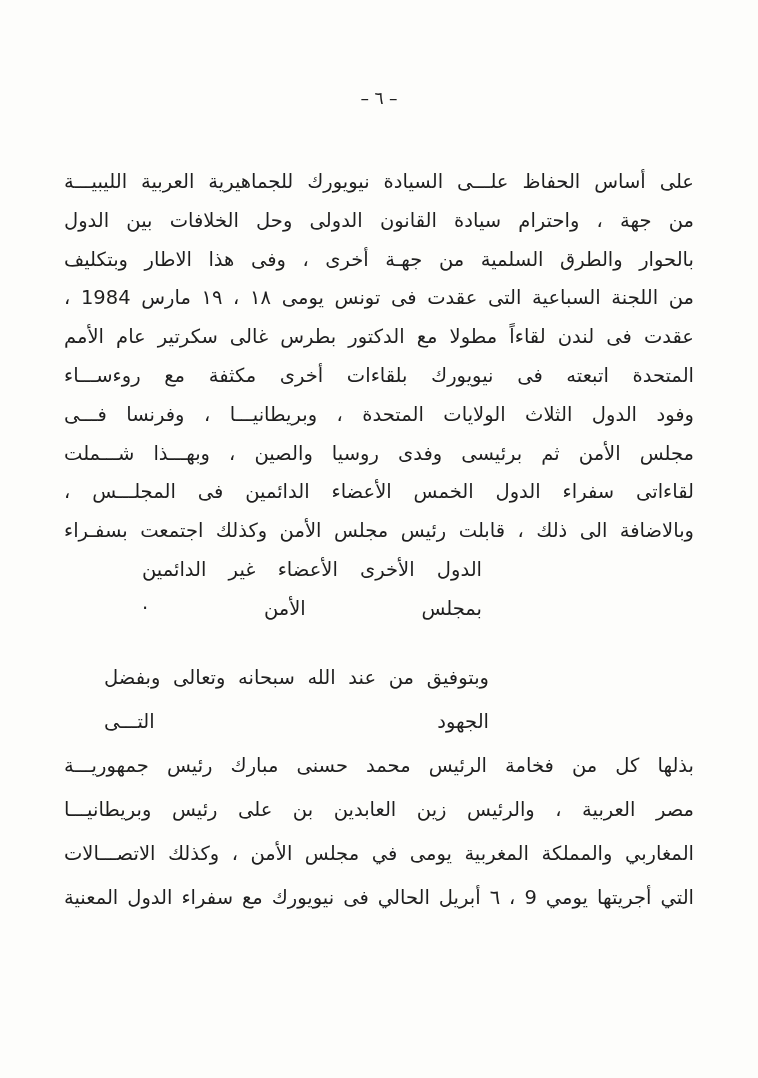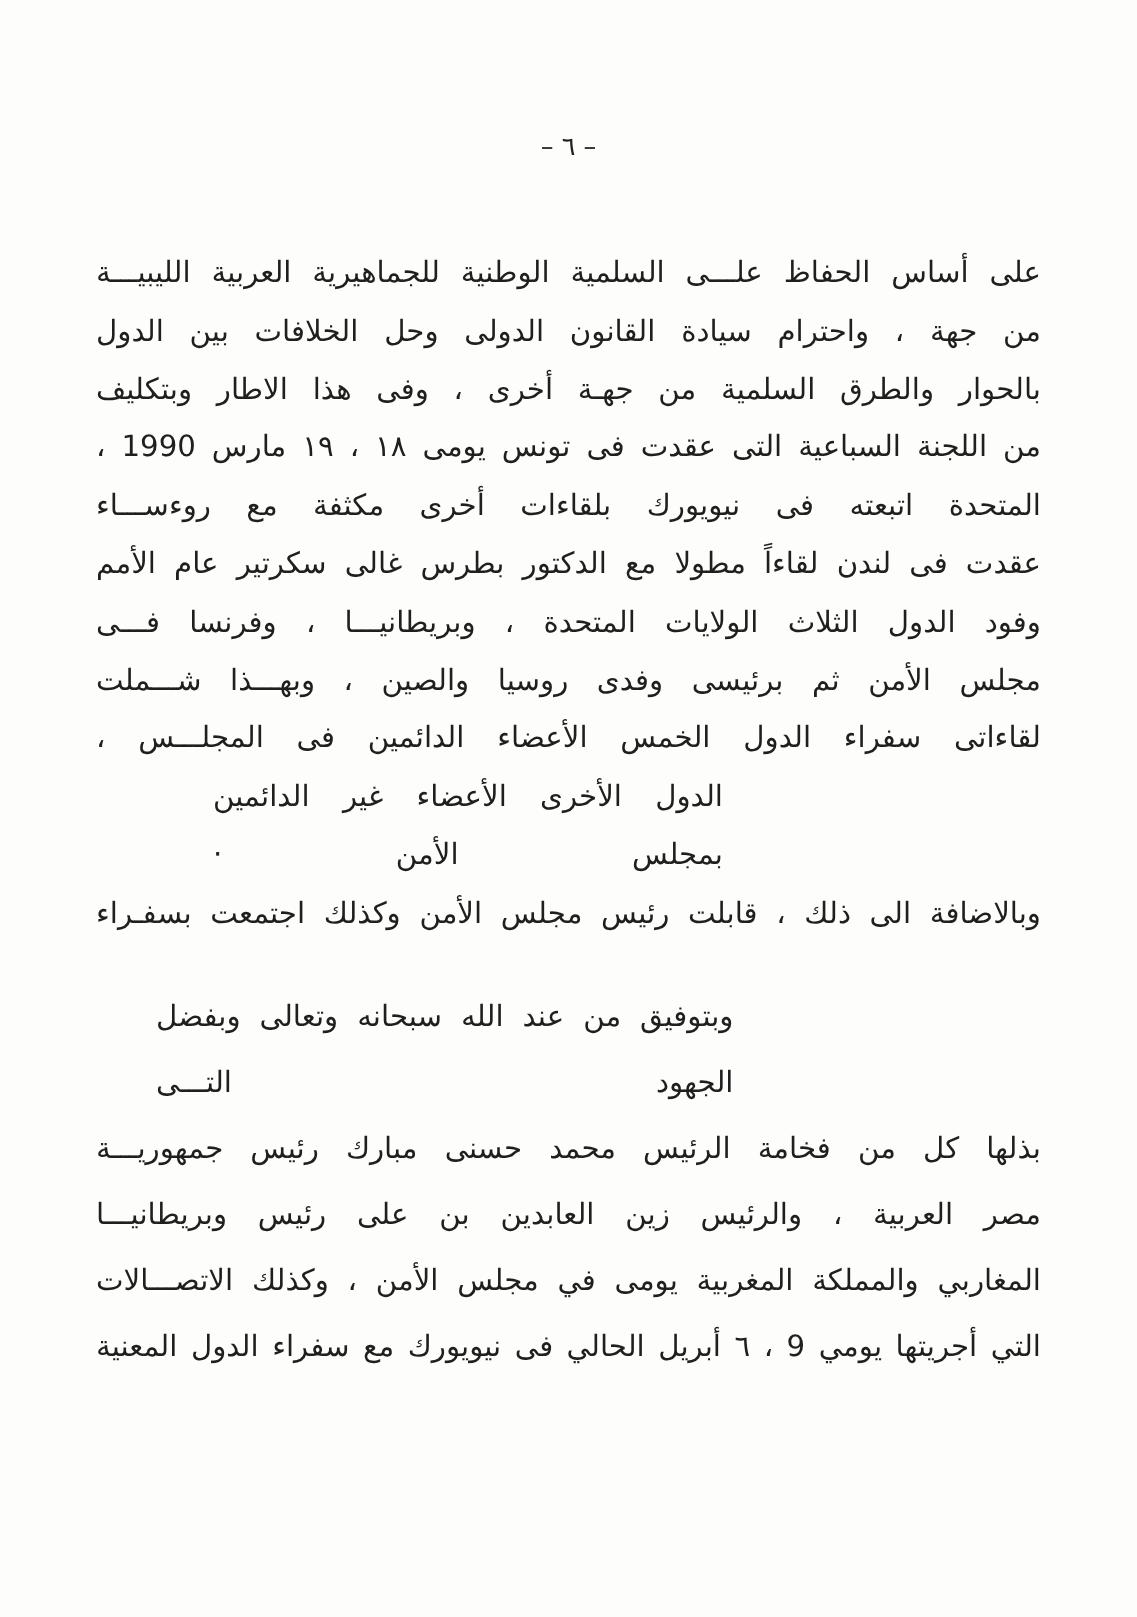--- a/index.html
+++ b/index.html
@@ -47,31 +47,31 @@
   }
 </style>
 </head>
 <body>
 
 <div class="page">
   <div class="page-number">– ٦ –</div>
 
   <div class="content" id="doc-content">
       <div class="paragraph para-1">
-        <div class="line">على أساس الحفاظ علـــى السلمية الوطنية للجماهيرية العربية الليبيـــة</div>
+        <div class="line">على أساس الحفاظ علـــى السيادة نيويورك للجماهيرية العربية الليبيـــة</div>
         <div class="line">من جهة ، واحترام سيادة القانون الدولى وحل الخلافات بين الدول</div>
         <div class="line">بالحوار والطرق السلمية من جهـة أخرى ، وفى هذا الاطار وبتكليف</div>
-        <div class="line">من اللجنة السباعية التى عقدت فى تونس يومى ١٨ ، ١٩ مارس 1990 ،</div>
+        <div class="line">من اللجنة السباعية التى عقدت فى تونس يومى ١٨ ، ١٩ مارس 1984 ،</div>
+        <div class="line">عقدت فى لندن لقاءاً مطولا مع الدكتور بطرس غالى سكرتير عام الأمم</div>
         <div class="line">المتحدة اتبعته فى نيويورك بلقاءات أخرى مكثفة مع روءســـاء</div>
-        <div class="line">عقدت فى لندن لقاءاً مطولا مع الدكتور بطرس غالى سكرتير عام الأمم</div>
         <div class="line">وفود الدول الثلاث الولايات المتحدة ، وبريطانيـــا ، وفرنسا فـــى</div>
         <div class="line">مجلس الأمن ثم برئيسى وفدى روسيا والصين ، وبهـــذا شـــملت</div>
         <div class="line">لقاءاتى سفراء الدول الخمس الأعضاء الدائمين فى المجلـــس ،</div>
+        <div class="line">وبالاضافة الى ذلك ، قابلت رئيس مجلس الأمن وكذلك اجتمعت بسفـراء</div>
         <div class="line indent-last">الدول الأخرى الأعضاء غير الدائمين بمجلس الأمن ·</div>
-        <div class="line">وبالاضافة الى ذلك ، قابلت رئيس مجلس الأمن وكذلك اجتمعت بسفـراء</div>
       </div>
       <div class="paragraph para-2">
         <div class="line indent-first">وبتوفيق من عند الله سبحانه وتعالى وبفضل الجهود التـــى</div>
         <div class="line">بذلها كل من فخامة الرئيس محمد حسنى مبارك رئيس جمهوريـــة</div>
         <div class="line">مصر العربية ، والرئيس زين العابدين بن على رئيس وبريطانيـــا</div>
         <div class="line">المغاربي والمملكة المغربية يومى في مجلس الأمن ، وكذلك الاتصـــالات</div>
         <div class="line">التي أجريتها يومي 9 ، ٦ أبريل الحالي فى نيويورك مع سفراء الدول المعنية</div>
       </div>
     </div>
 </div>

